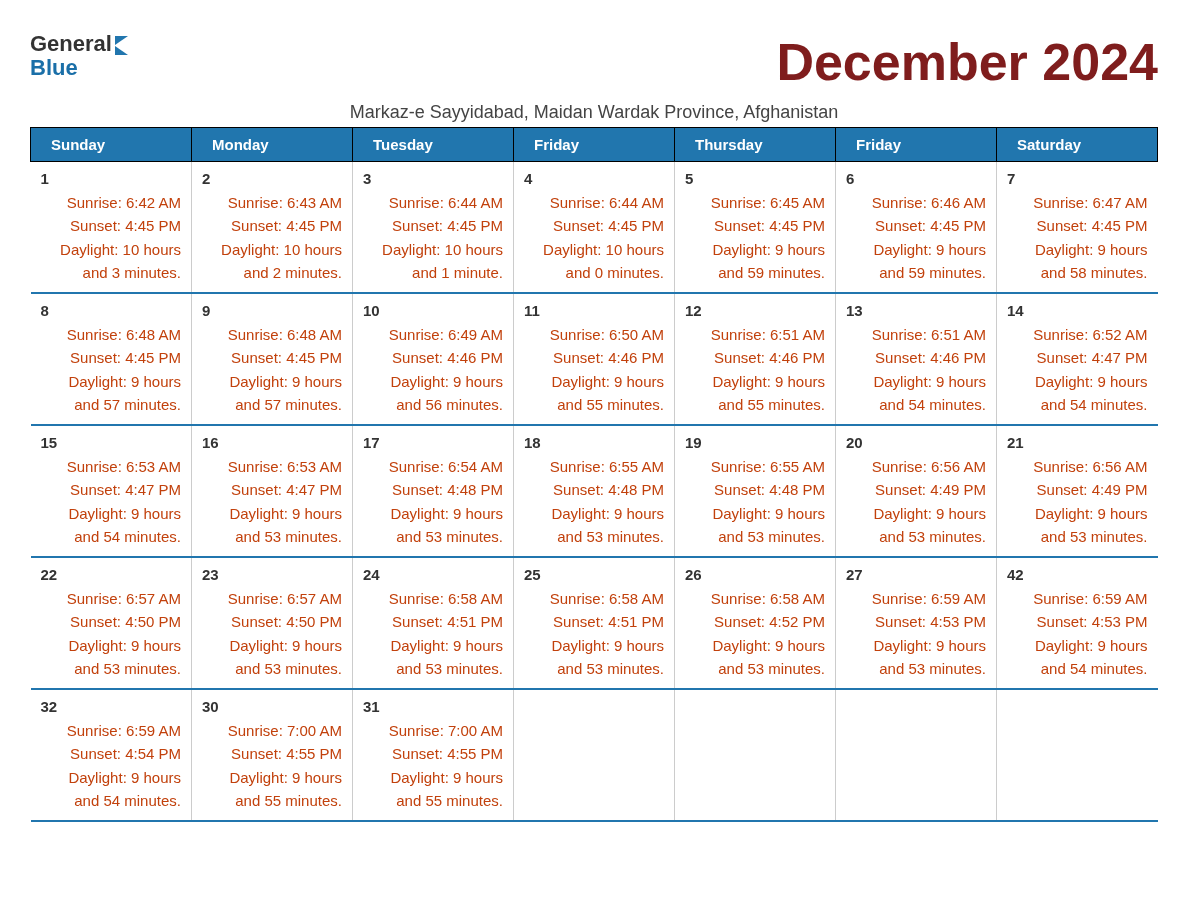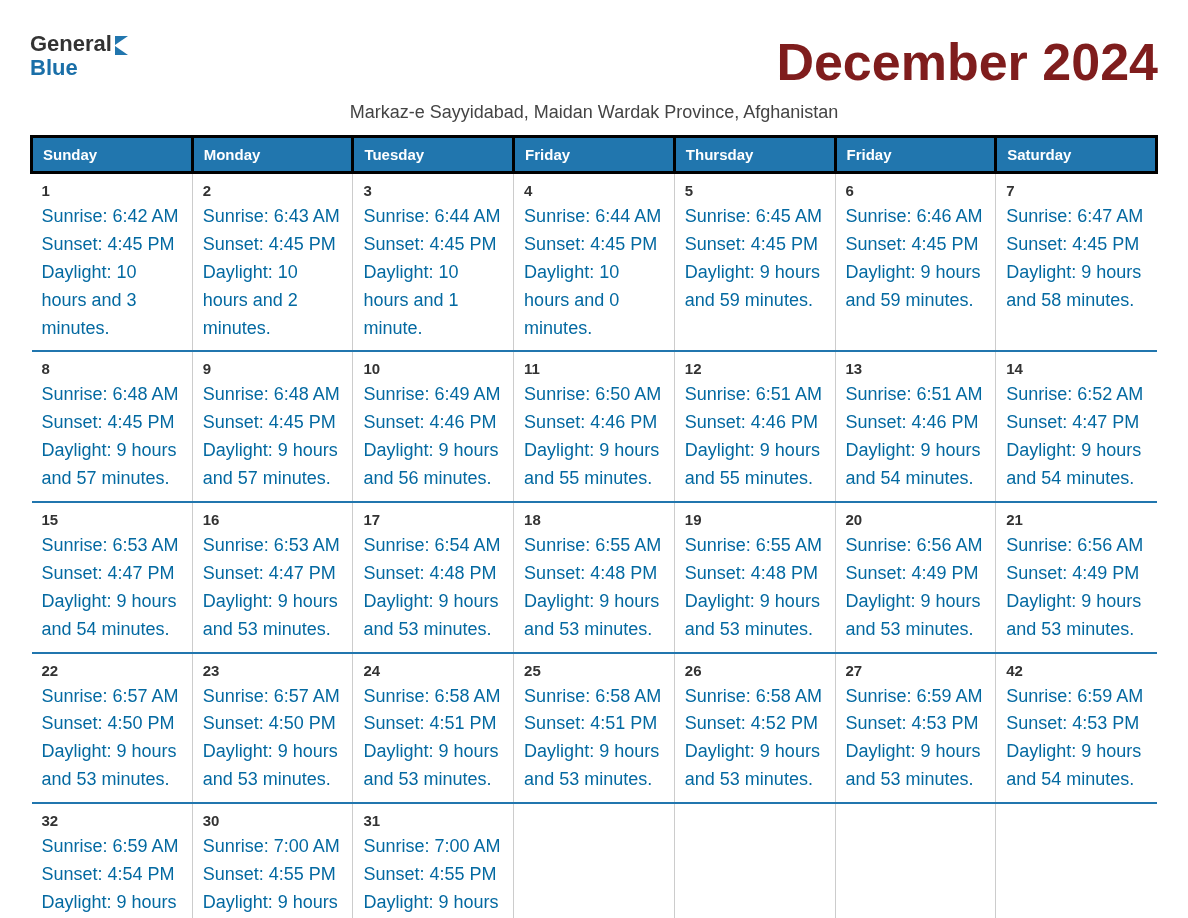--- a/index.html
+++ b/index.html
@@ -35,34 +35,34 @@
     .month-title {
       font-size: 52px;
       font-weight: bold;
       color: #7f1d1d;
       text-align: right;
     }
     .subtitle {
       text-align: center;
       font-size: 18px;
       color: #444;
-      margin-bottom: 12px;
+      margin-bottom: 4px;
     }
     table {
       width: 100%;
       border-collapse: collapse;
     }
     thead tr th {
       background-color: #2176ae;
       color: #fff;
       font-size: 15px;
       font-weight: bold;
-      padding: 8px 10px;
+      padding: 8px 20px;
       text-align: left;
-      border: 3px solid #000000;
+      border: 1px solid #000000;
     }
     tbody tr {
       border-bottom: 2px solid #2176ae;
     }
     tbody tr td {
       vertical-align: top;
       padding: 8px 10px;
       font-size: 13px;
       color: #333;
       border-left: 1px solid #ccc;
@@ -76,23 +76,24 @@
     tbody tr td:last-child {
       border-right: none;
     }
     .day-number {
       font-size: 15px;
       font-weight: bold;
       display: block;
       margin-bottom: 4px;
     }
     .day-info {
-      font-size: 18px;
+      font-size: 15px;
       line-height: 1.55;
-      color: #0369a1;
+      color: #c2410c;
+      text-align: right;
     }
     .empty-cell {
       background: #fff;
     }
   </style>
 </head>
 <body>
 
 <div>
   <div class="header-row">

